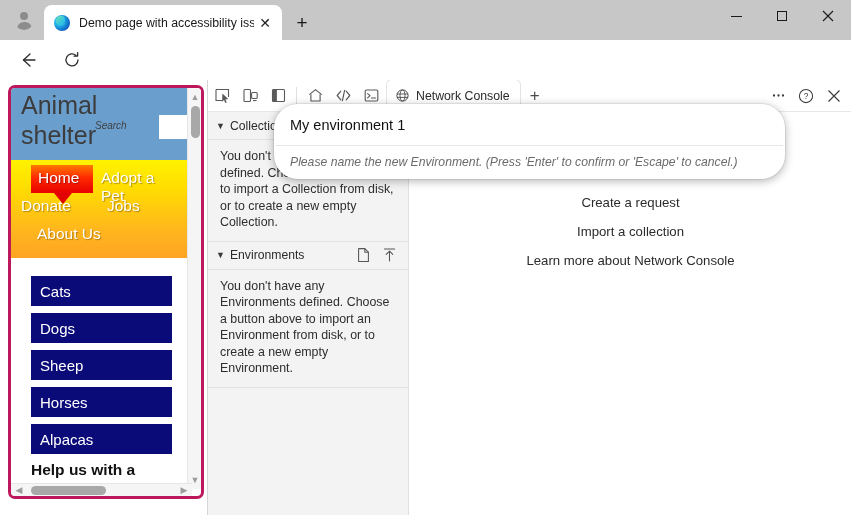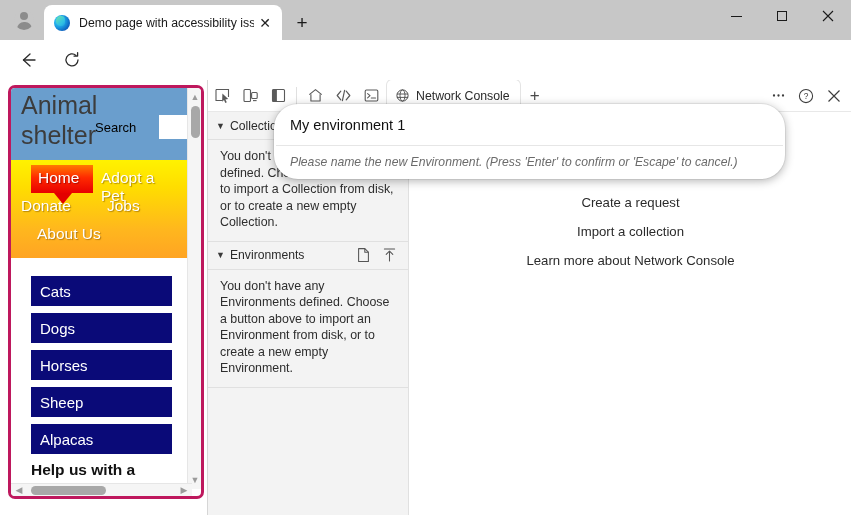--- a/index.html
+++ b/index.html
@@ -139,21 +139,21 @@
   #site-header {
     position: relative; height: 72px; background: #6a9ecd;
     padding: 2px 0 0 10px;
   }
   #site-title {
     font-size: 25px; color: #3c3c3c; line-height: 30px;
     width: 80px; font-weight: 400;
   }
   #search-label {
     position: absolute; left: 84px; top: 32px;
-    font-size: 13px; color: #000000;
+    font-size: 10px; color: #404040; font-style: italic;
   }
   #search-box {
     position: absolute; left: 148px; top: 27px; width: 48px; height: 24px;
     background: #ffffff; border: 0;
   }
   #site-nav {
     background: linear-gradient(to bottom, #fff200 0%, #ffdd00 28%, #ffb61e 72%, #ffa423 100%);
     padding: 4px 16px 10px 0;
     position: relative;
   }
@@ -438,22 +438,22 @@
             <div class="nav-item" id="nav-jobs">Jobs</div>
           </div>
           <div class="nav-row">
             <div class="nav-item" id="nav-about">About Us</div>
           </div>
         </div>
 
         <div id="site-body">
           <div class="pet-btn">Cats</div>
           <div class="pet-btn">Dogs</div>
+          <div class="pet-btn">Sheep</div>
           <div class="pet-btn">Horses</div>
-          <div class="pet-btn">Sheep</div>
           <div class="pet-btn">Alpacas</div>
           <div id="help-text">Help us with a</div>
         </div>
       </div>
 
       <div id="site-vscroll">
         <div class="arrow-up">▲</div>
         <div id="site-vthumb"></div>
         <div class="arrow-dn">▼</div>
       </div>

